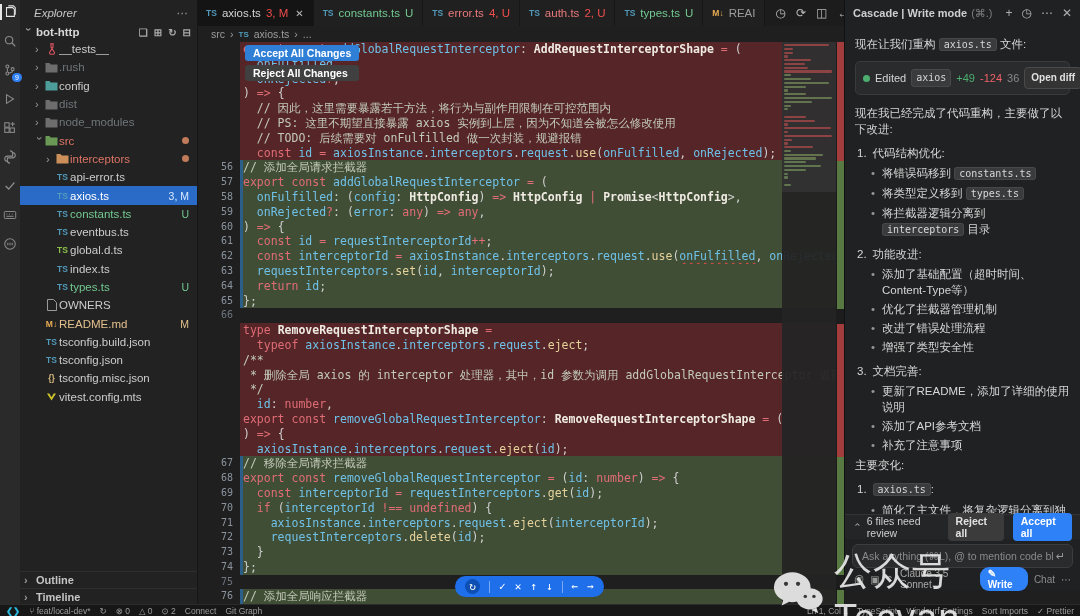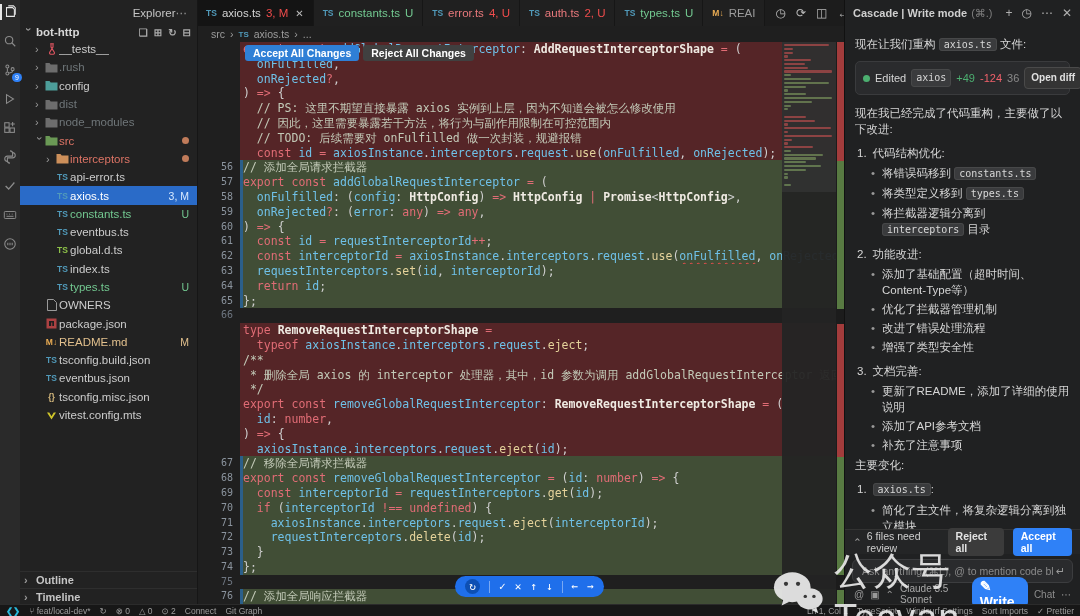--- a/index.html
+++ b/index.html
@@ -9,21 +9,21 @@
   .activitybar{position:absolute;left:0;top:0;width:20px;bottom:11px;background:#2a2a2a;
         display:flex;flex-direction:column;align-items:center;padding-top:4px;gap:13px;z-index:5;}
   .ab-icon{width:16px;height:16px;position:relative;color:#8c8c8c;display:flex;align-items:center;justify-content:center;}
   .ab-icon.active{color:#e6e6e6;}
   .ab-icon.active::before{content:"";position:absolute;left:-2px;top:0;width:2px;height:16px;background:#e6e6e6;}
   .ab-badge{position:absolute;right:-4px;bottom:-4px;background:#2f81f7;color:#fff;font-size:7px;
         border-radius:7px;padding:1px 3px;line-height:7px;}
   
   .sidebar{position:absolute;left:20px;top:0;width:177px;bottom:11px;background:#222222;
         border-right:1px solid #161616;font-size:11.5px;z-index:4;display:flex;flex-direction:column;}
-  .sb-head{display:flex;align-items:center;justify-content:flex-end;padding:6px 10px 4px 14px;color:#c5c5c5;}
+  .sb-head{display:flex;align-items:center;justify-content:space-between;padding:6px 10px 4px 14px;color:#c5c5c5;font-style:italic;}
   .sb-more{color:#9a9a9a;cursor:pointer;}
   .sb-root{display:flex;align-items:center;gap:3px;padding:2px 6px 2px 4px;font-weight:bold;color:#d7d7d7;}
   .root-actions{margin-left:auto;display:flex;gap:6px;color:#a9a9a9;font-size:10px;}
   .chev{display:inline-block;width:9px;color:#9a9a9a;font-size:11px;line-height:10px;flex:none;}
   .chev.down{transform:rotate(90deg);}
   #file-tree{flex:1;overflow:hidden;}
   .trow{display:flex;align-items:center;height:18.3px;padding-right:8px;cursor:pointer;}
   .trow .lbl{white-space:nowrap;overflow:hidden;}
   .trow.sel{background:#2a6bc8;color:#fff;}
   .ticon{width:15px;flex:none;display:flex;align-items:center;justify-content:center;font-weight:bold;}
@@ -58,37 +58,37 @@
   .txt{flex:1;white-space:pre;overflow:hidden;font-size:11.5px;color:#d4d4d4;}
   .t-add .txt{background:#414e36;}
   .t-del .txt{background:#552527;}
   .tk-kw{color:#e06c75}.tk-op{color:#e06c75}
   .tk-id{color:#6fc1e8}
   .tk-me{color:#e5d39b}
   .tk-ty{color:#efeae2;font-weight:bold}
   .tk-cm{color:#c3cab8}
   .tk-pn{color:#cfcfcf}
   .tk-err{text-decoration:underline wavy #f14c4c 1px;text-underline-offset:2px;}
-  .diff-actions{position:absolute;left:48px;top:3px;display:flex;gap:4px;z-index:6;}
+  .diff-actions{position:absolute;left:48px;top:3px;display:flex;gap:4px;z-index:6;flex-direction:column;}
   .diff-actions .da{font-family:"Liberation Sans",sans-serif;font-size:10.5px;font-weight:bold;color:#fff;
         padding:2px 8px;border-radius:3px;cursor:pointer;}
   .da.accept{background:#2f7fd6;}
   .da.reject{background:#404040;}
   .minimap{position:absolute;right:9px;top:0;width:54px;height:100%;background:#242424;opacity:.95;}
   .mm-slider{position:absolute;left:0;right:0;top:0;height:150px;background:rgba(255,255,255,.06);}
   .mm-line{height:2.2px;margin:0 2px 1.6px 2px;border-radius:1px;}
   .ruler{position:absolute;right:0;top:0;width:9px;height:100%;background:#1c1c1c;}
   .ruler div{position:absolute;left:1px;right:1px;}
   .float-nav{position:absolute;left:258px;bottom:8px;display:flex;align-items:center;gap:9px;
         background:#1f6feb;border-radius:11px;padding:3px 10px;color:#fff;font-size:11px;z-index:6;}
   .float-nav .fn-first{background:#0d4fb3;border-radius:50%;width:15px;height:15px;display:flex;
         align-items:center;justify-content:center;}
   .float-nav .sep{width:1px;height:12px;background:rgba(255,255,255,.4);}
   
-  .panel{position:absolute;right:0;top:0;width:235px;bottom:11px;background:#202122;border-left:1px solid #111;
+  .panel{position:absolute;right:0;top:0;width:235px;bottom:26px;background:#202122;border-left:1px solid #111;
         display:flex;flex-direction:column;font-size:11.5px;z-index:4;}
   .panel-head{height:26px;display:flex;align-items:center;padding:0 8px;color:#cfcfcf;font-size:11px;flex:none;}
   .panel-head .sc{color:#7d7d7d;margin-left:4px;}
   .ph-icons{margin-left:auto;display:flex;gap:9px;color:#b0b0b0;font-size:12px;}
   .panel-body{flex:1;overflow:hidden;padding:6px 10px 0 10px;line-height:16px;color:#d6d6d6;}
   .chip{font-family:"DejaVu Sans Mono",monospace;font-size:10px;background:#3a3b3d;border:1px solid #474849;
         border-radius:3px;padding:0 4px;color:#d8d8d8;}
   .msg-p{margin:4px 0 8px 0;}
   .card{display:flex;align-items:center;gap:5px;background:#2a2b2d;border:1px solid #3a3b3d;border-radius:5px;
         padding:5px 7px;margin:6px 0 10px 0;font-size:11px;}
@@ -106,21 +106,21 @@
   .rv-btn{margin-left:4px;border-radius:4px;padding:2px 8px;font-size:10.5px;font-weight:bold;cursor:pointer;}
   .rv-reject{background:#3b3b3b;color:#e3e3e3;margin-left:auto;}
   .rv-accept{background:#2f81f7;color:#fff;}
   .ask-row{flex:none;margin:5px 7px 0 7px;display:flex;align-items:center;background:#2a2b2d;
         border:1px solid #3c3d3f;border-radius:6px;padding:4px 7px;}
   .ask-row input{flex:1;background:transparent;border:none;outline:none;color:#bdbdbd;font-size:10.5px;}
   .ask-row input::placeholder{color:#8a8a8a;}
   .ret{color:#9a9a9a;font-size:11px;}
   .model-row{flex:none;height:22px;display:flex;align-items:center;gap:6px;padding:0 9px;color:#a8a8a8;font-size:10px;}
   .model-row .mi{font-size:10px;color:#9a9a9a;}
-  .write-pill{margin-left:auto;background:#2f81f7;color:#fff;border-radius:9px;padding:1px 8px;font-size:14px;font-weight:bold;}
+  .write-pill{margin-left:auto;background:#2f81f7;color:#fff;border-radius:9px;padding:1px 8px;font-size:10px;font-weight:bold;}
   .chat-lbl{color:#8d8d8d;}
   
   .statusbar{position:absolute;left:0;right:0;bottom:0;height:11px;background:#171717;border-top:1px solid #2b2b2b;
         display:flex;align-items:center;font-size:8.5px;color:#9d9d9d;z-index:8;padding:0 6px;}
   #sb-left,#sb-right{display:flex;gap:9px;align-items:center;white-space:nowrap;}
   #sb-right{margin-left:auto;}
   .sb-remote{color:#29b8db;font-weight:bold;}
   
   .watermark{position:absolute;left:772px;top:546px;display:flex;align-items:center;gap:10px;z-index:20;
         pointer-events:none;opacity:.92;}
@@ -329,48 +329,38 @@
           <span class="ticon">
             <svg width="10" height="12" viewBox="0 0 10 12">
               <path d="M.5.5h6l3 3v8h-9z" fill="none" stroke="#9a9a9a"></path>
             </svg>
           </span>
           <span class="lbl ">OWNERS</span>
         </div>
         <div class="trow" style="padding-left: 15px;">
           <span class="chev"></span>
           <span class="ticon">
-            <svg width="11" height="11" viewBox="0 0 11 11">
-              <rect x="0.5" y="0.5" width="10" height="10" fill="#ac4142"></rect>
-              <path d="M3 8V3h5v5H6.3V4.6H5.2V8z" fill="#1f1f1f"></path>
-            </svg>
-          </span>
-          <span class="lbl ">package.json</span>
-        </div>
-        <div class="trow" style="padding-left: 15px;">
-          <span class="chev"></span>
-          <span class="ticon">
             <span class="tx" style="color: rgb(232, 171, 83);">M↓</span>
           </span>
           <span class="lbl t-yel">README.md</span>
           <span class="tbadge b-yel">M</span>
         </div>
         <div class="trow" style="padding-left: 15px;">
           <span class="chev"></span>
           <span class="ticon">
             <span class="tx" style="color: rgb(81, 154, 186);">TS</span>
           </span>
           <span class="lbl ">tsconfig.build.json</span>
         </div>
         <div class="trow" style="padding-left: 15px;">
           <span class="chev"></span>
           <span class="ticon">
             <span class="tx" style="color: rgb(81, 154, 186);">TS</span>
           </span>
-          <span class="lbl ">eventbus.json</span>
+          <span class="lbl ">tsconfig.json</span>
         </div>
         <div class="trow" style="padding-left: 15px;">
           <span class="chev"></span>
           <span class="ticon">
             <span class="tx" style="color: rgb(215, 186, 125);">{}</span>
           </span>
           <span class="lbl ">tsconfig.misc.json</span>
         </div>
         <div class="trow" style="padding-left: 15px;">
           <span class="chev"></span>
@@ -459,26 +449,26 @@
             <span class="txt"><span class="tk-id">  onRejected</span><span class="tk-op">?</span><span class="tk-pn">,</span></span>
           </div>
           <div class="cl t-del">
             <span class="ln"></span>
             <span class="bar"></span>
             <span class="txt"><span class="tk-pn">) </span><span class="tk-op">=&gt;</span><span class="tk-pn"> {</span></span>
           </div>
           <div class="cl t-del">
             <span class="ln"></span>
             <span class="bar"></span>
+            <span class="txt"><span class="tk-cm">  // 因此，这里需要暴露若干方法，将行为与副作用限制在可控范围内</span></span>
+          </div>
+          <div class="cl t-del">
+            <span class="ln"></span>
+            <span class="bar"></span>
             <span class="txt"><span class="tk-cm">  // PS: 这里不期望直接暴露 axios 实例到上层，因为不知道会被怎么修改使用</span></span>
-          </div>
-          <div class="cl t-del">
-            <span class="ln"></span>
-            <span class="bar"></span>
-            <span class="txt"><span class="tk-cm">  // 因此，这里需要暴露若干方法，将行为与副作用限制在可控范围内</span></span>
           </div>
           <div class="cl t-del">
             <span class="ln"></span>
             <span class="bar"></span>
             <span class="txt"><span class="tk-cm">  // TODO: 后续需要对 onFulfilled 做一次封装，规避报错</span></span>
           </div>
           <div class="cl t-del">
             <span class="ln"></span>
             <span class="bar"></span>
             <span class="txt"><span class="tk-kw">  const</span><span class="tk-pn"> </span><span class="tk-id">id</span><span class="tk-op"> = </span><span class="tk-id">axiosInstance</span><span class="tk-pn">.</span><span class="tk-id">interceptors</span><span class="tk-pn">.</span><span class="tk-id">request</span><span class="tk-pn">.</span><span class="tk-me">use</span><span class="tk-pn">(</span><span class="tk-id tk-err">onFulfilled</span><span class="tk-pn">, </span><span class="tk-id">onRejected</span><span class="tk-pn">);</span></span>
@@ -559,26 +549,26 @@
             <span class="txt"><span class="tk-cm"> * 删除全局 axios 的 interceptor 处理器，其中，id 参数为调用 addGlobalRequestInterceptor 返回值</span></span>
           </div>
           <div class="cl t-del">
             <span class="ln"></span>
             <span class="bar"></span>
             <span class="txt"><span class="tk-cm"> */</span></span>
           </div>
           <div class="cl t-del">
             <span class="ln"></span>
             <span class="bar"></span>
+            <span class="txt"><span class="tk-id">  id</span><span class="tk-pn">: </span><span class="tk-kw">number</span><span class="tk-pn">,</span></span>
+          </div>
+          <div class="cl t-del">
+            <span class="ln"></span>
+            <span class="bar"></span>
             <span class="txt"><span class="tk-kw">export</span><span class="tk-pn"> </span><span class="tk-kw">const</span><span class="tk-pn"> </span><span class="tk-id">removeGlobalRequestInterceptor</span><span class="tk-pn">: </span><span class="tk-ty">RemoveRequestInterceptorShape</span><span class="tk-op"> = </span><span class="tk-pn">(</span></span>
-          </div>
-          <div class="cl t-del">
-            <span class="ln"></span>
-            <span class="bar"></span>
-            <span class="txt"><span class="tk-id">  id</span><span class="tk-pn">: </span><span class="tk-kw">number</span><span class="tk-pn">,</span></span>
           </div>
           <div class="cl t-del">
             <span class="ln"></span>
             <span class="bar"></span>
             <span class="txt"><span class="tk-pn">) </span><span class="tk-op">=&gt;</span><span class="tk-pn"> {</span></span>
           </div>
           <div class="cl t-del">
             <span class="ln"></span>
             <span class="bar"></span>
             <span class="txt"><span class="tk-id">  axiosInstance</span><span class="tk-pn">.</span><span class="tk-id">interceptors</span><span class="tk-pn">.</span><span class="tk-id">request</span><span class="tk-pn">.</span><span class="tk-me">eject</span><span class="tk-pn">(</span><span class="tk-id">id</span><span class="tk-pn">);</span></span>

